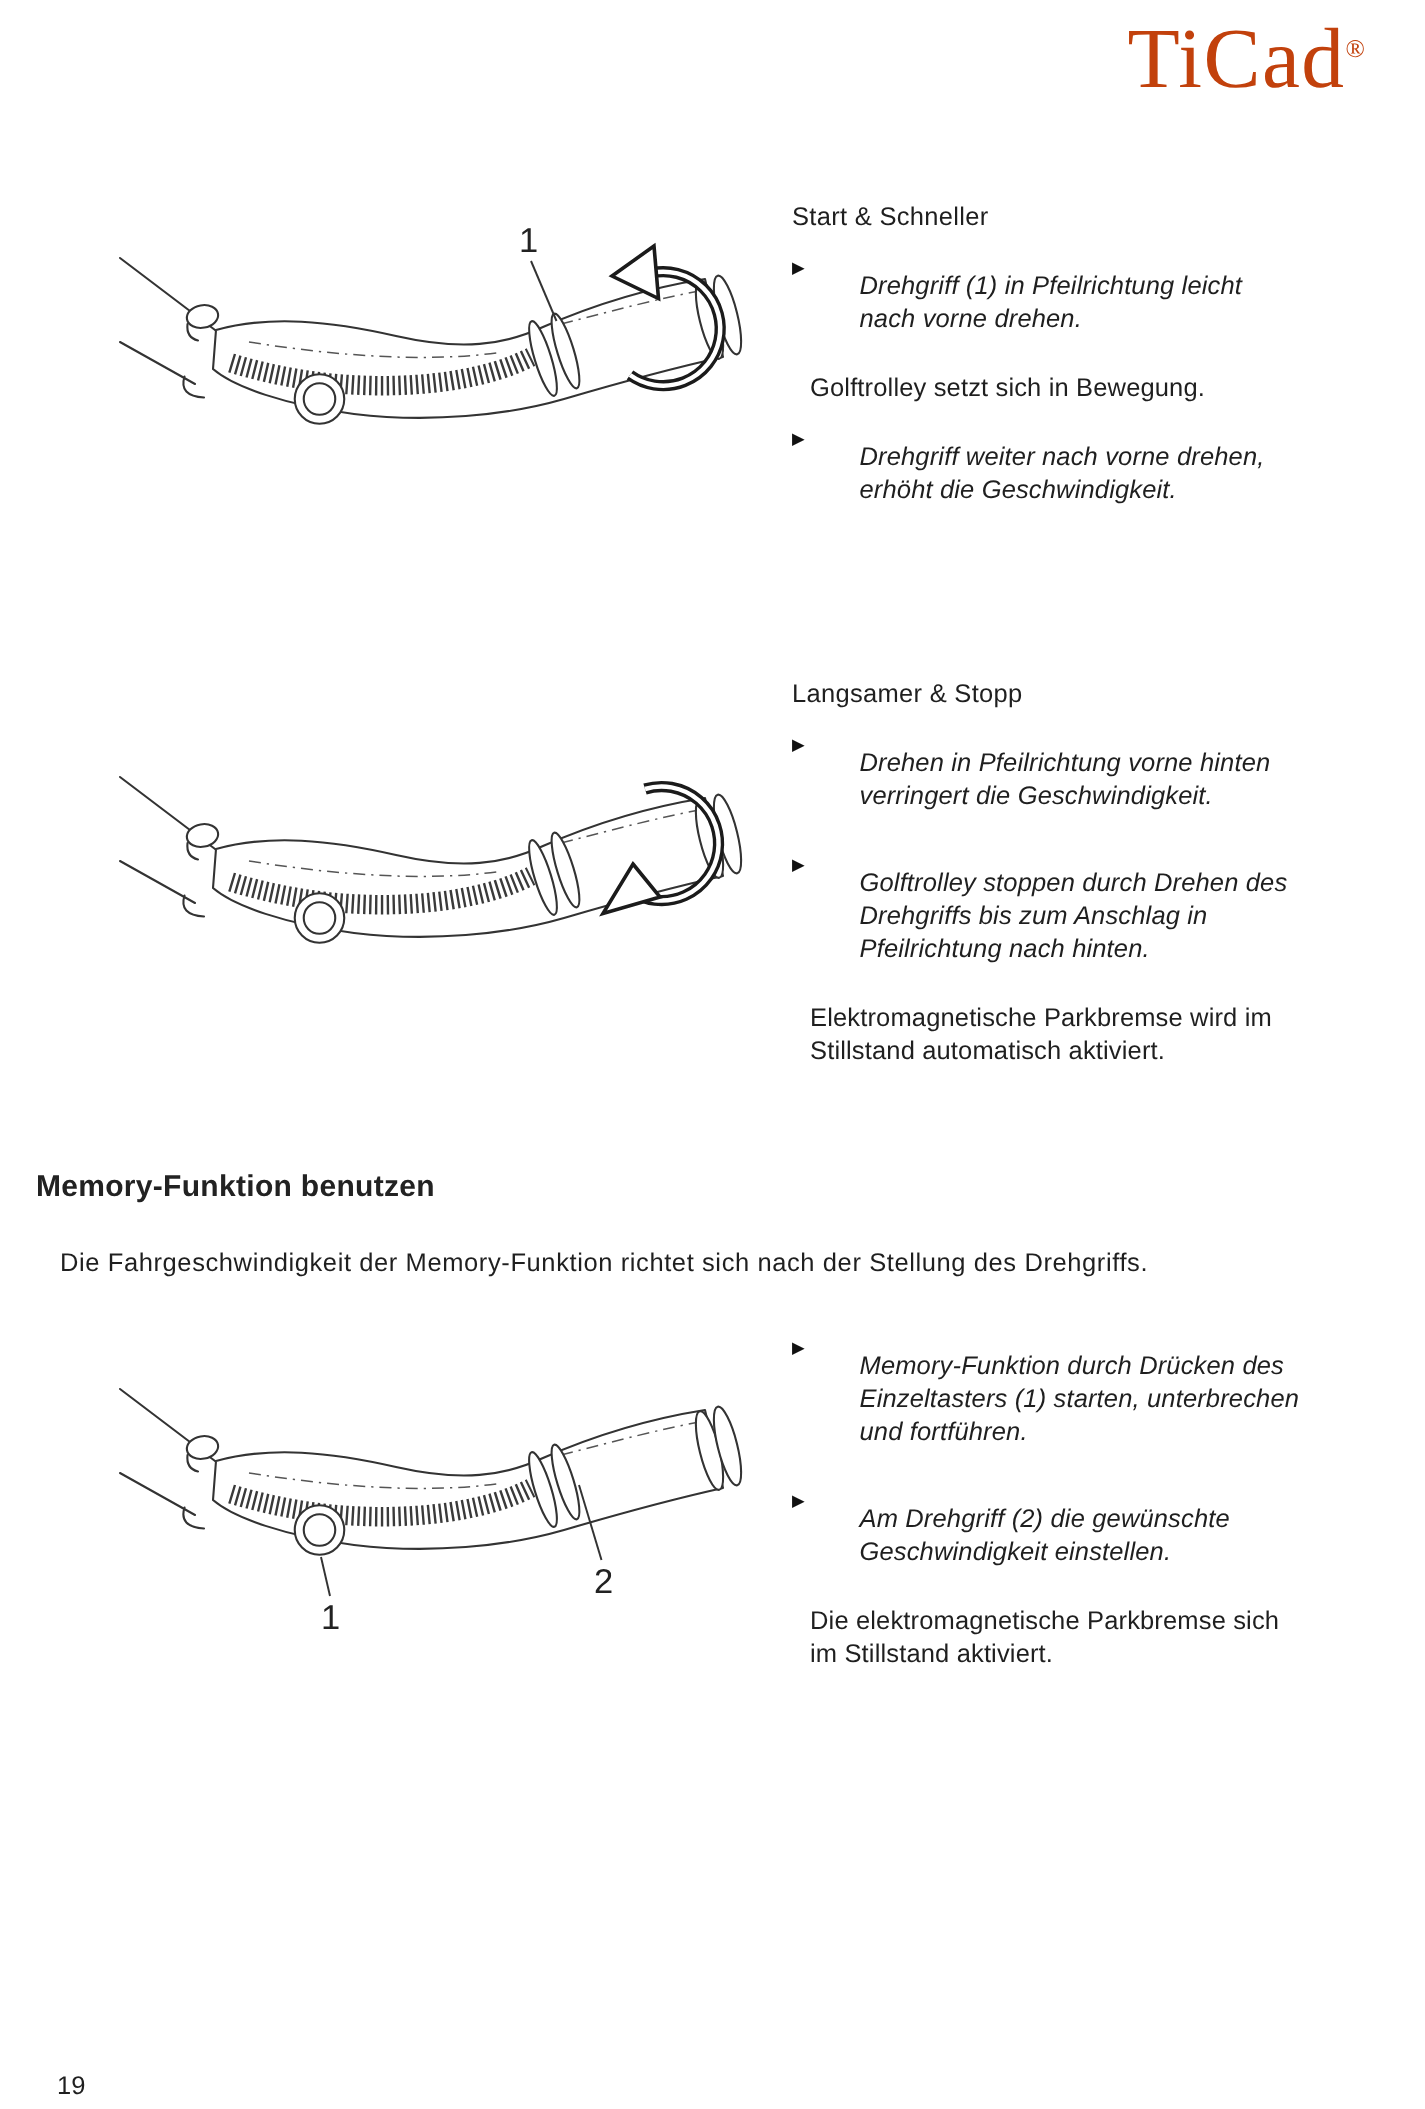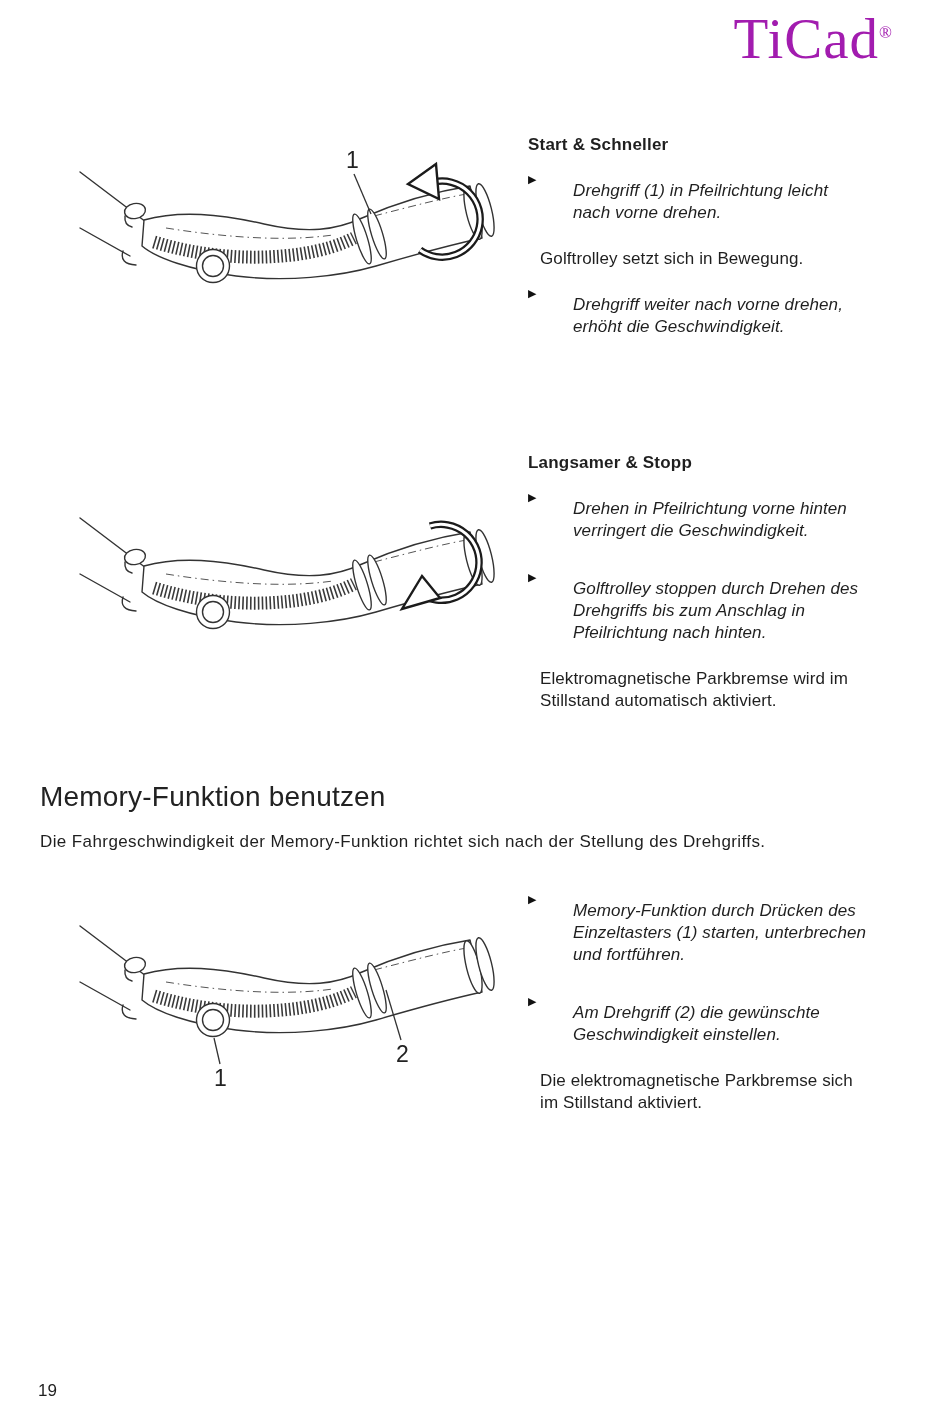--- a/index.html
+++ b/index.html
@@ -7,43 +7,43 @@
     position:relative;
     width:950px;height:1406px;
     background:#ffffff;
     font-family:"Liberation Sans",sans-serif;
     color:#1f1f1f;
     overflow:hidden;
     margin:0 auto;
   }
   
   .logo{
-    position:absolute;top:0;right:58px;
+    position:absolute;top:0;right:40px;
     font-family:"Liberation Serif",serif;
     font-size:57px;line-height:66px;
-    color:#a21caf;letter-spacing:1px;
+    color:#c2410c;letter-spacing:1px;
   }
   .logo sup{font-size:17px;letter-spacing:0;}
   
   .tblock{
     position:absolute;left:528px;width:404px;
     font-size:17px;line-height:22px;letter-spacing:.1px;
   }
   .tblock h3{
     margin:0 0 12px 0;
-    font-size:17px;font-weight:700;letter-spacing:.2px;
+    font-size:17px;font-weight:400;letter-spacing:.2px;
   }
   .item{display:flex;margin:0 0 12px 0;}
   .marker{flex:0 0 33px;font-size:11px;line-height:22px;color:#111;}
   .item p{margin:12px;white-space:pre-line;font-style:italic;}
   .plain{margin:0 0 12px 12px;white-space:pre-line;}
   
   .memory-title{
-    position:absolute;left:40px;top:756px;
-    font-size:28px;font-weight:400;line-height:36px;
+    position:absolute;left:24px;top:756px;
+    font-size:20px;font-weight:700;line-height:36px;
     letter-spacing:.2px;color:#222;
   }
   .memory-intro{
     position:absolute;left:40px;top:814px;width:880px;
     font-size:17px;line-height:22px;letter-spacing:.4px;
   }
   
   .pagenum{position:absolute;left:38px;top:1365px;font-size:17px;margin-top:16px;}
   
   .fig{position:absolute;left:28px;width:435px;}

